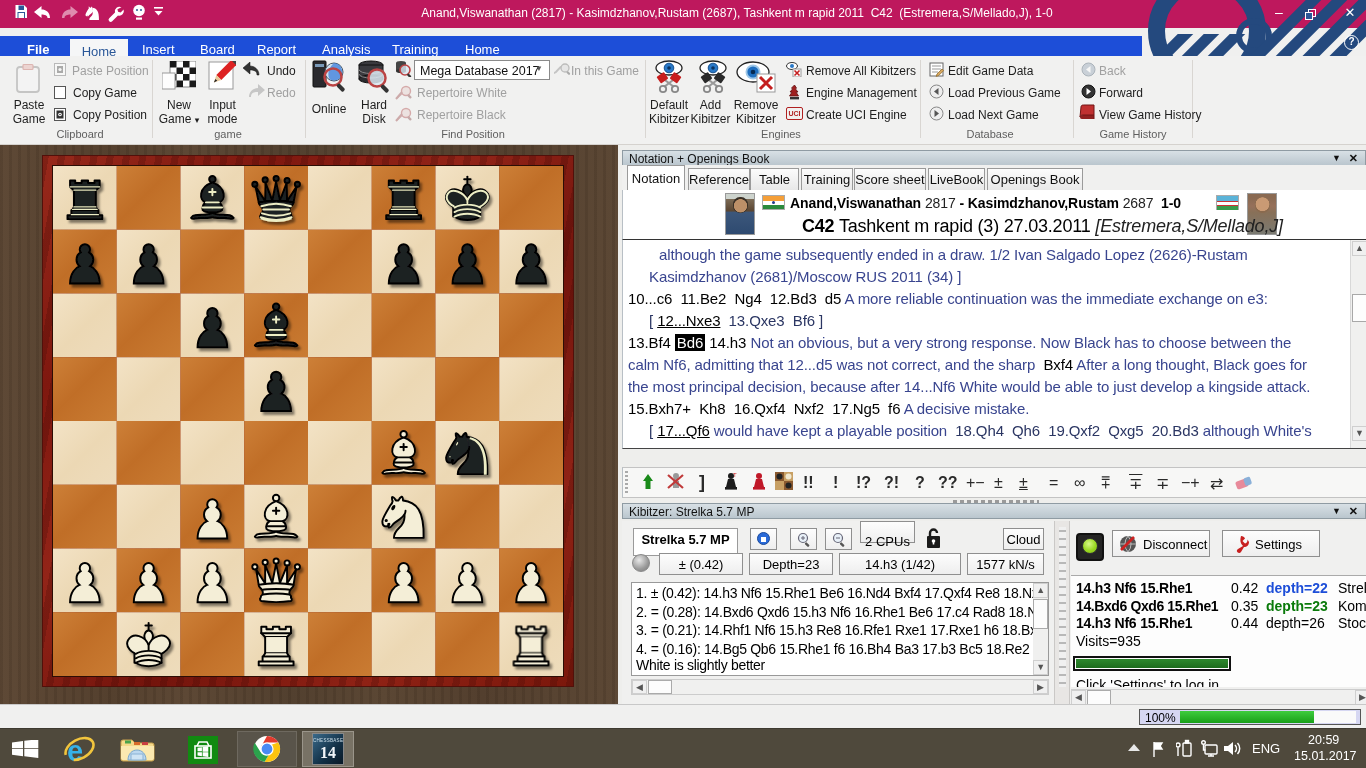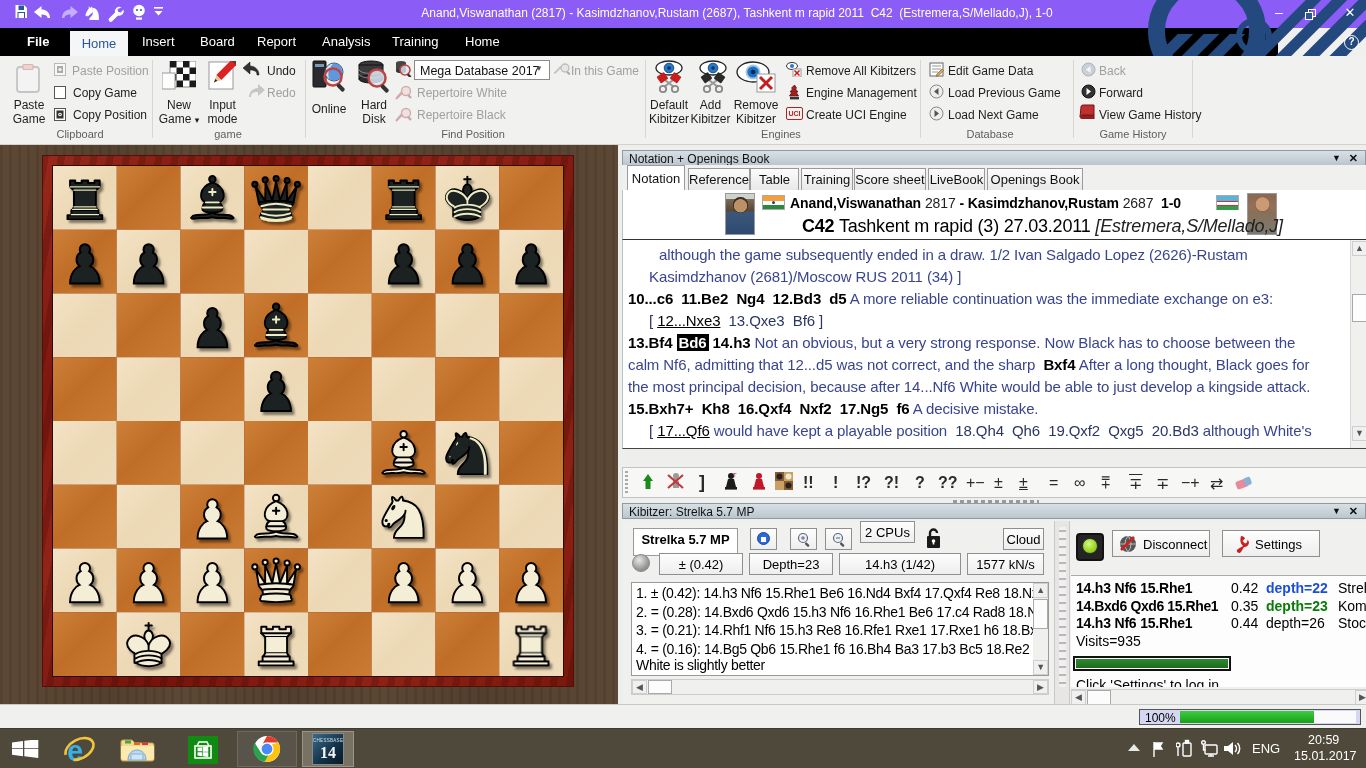--- a/index.html
+++ b/index.html
@@ -1,22 +1,22 @@
 <!DOCTYPE html>
 <html><head>
 <meta charset="utf-8">
 <style>
 * { margin:0; padding:0; box-sizing:border-box; }
 html,body { width:1366px; height:768px; overflow:hidden; font-family:"Liberation Sans", sans-serif; }
 #screen { position:relative; width:1366px; height:768px; background:#f0f0ef; }
 .abs { position:absolute; }
 
 
-#titlebar { position:absolute; left:0; top:0; width:1366px; height:28px; background:#8b5cf6; overflow:hidden; }
-#menubar { position:absolute; left:0; top:28px; width:1278px; height:28px; background:#000000; }
+#titlebar { position:absolute; left:0; top:0; width:1366px; height:28px; background:#be185d; overflow:hidden; }
+#menubar { position:absolute; left:0; top:36px; width:1142px; height:28px; background:#1d4ed8; }
 .stripe { position:absolute; background:#24497e; transform:rotate(45deg); }
 .ring { position:absolute; border-radius:50%; border:14px solid #24497e; background:transparent; }
 #titletext { position:absolute; top:6px; left:54px; width:1366px; text-align:center; color:#fff; font-size:12px; }
 .winbtn { position:absolute; top:0; color:#fff; font-size:14px; text-align:center; z-index:3; }
 .mtab { position:absolute; top:0; height:28px; line-height:28px; color:#fff; font-size:13px; }
 #hometab { position:absolute; left:70px; top:3px; width:58px; height:25px; background:#f5f6f7; color:#2a5797; font-size:13px; text-align:center; line-height:26px; }
 #helpcirc { position:absolute; left:1344px; top:35px; width:15px; height:15px; border:1.6px solid #fff; border-radius:50%; color:#fff; font-size:10px; font-weight:bold; text-align:center; line-height:12px; }
 
 
 #ribbon { position:absolute; left:0; top:56px; width:1366px; height:89px; background:#f1f1f0; border-bottom:1px solid #d5d2ce; }
@@ -35,21 +35,21 @@
 
 
 #rightarea { position:absolute; left:618px; top:145px; width:748px; height:559px; background:#eeeeec; }
 .ptitle { position:absolute; left:4px; width:744px; height:16px; background:linear-gradient(#d8e0e5,#bac6ce); border:1px solid #8f9ba3; font-size:12px; color:#111; padding:1px 0 0 6px; }
 #tabsrow { position:absolute; left:4px; top:20px; width:744px; height:25px; background:#f0f0ef; }
 .tab { position:absolute; top:3px; height:22px; background:linear-gradient(#fcfcfc,#e8e8e8); border:1px solid #9a9a9a; border-bottom:none; font-size:13px; color:#111; text-align:center; padding-top:3px; }
 .tabactive { top:0; height:25px; background:#fff; z-index:2; padding-top:5px; }
 #gamehdr { position:absolute; left:4px; top:45px; width:744px; height:50px; background:#fff; border-bottom:1px solid #333; border-left:1px solid #b8bfc5; font-size:15px; }
 #notbody { position:absolute; left:4px; top:95px; width:744px; height:209px; background:#fff; border-bottom:1px solid #444; border-left:1px solid #b8bfc5; overflow:hidden; }
 .nline { position:absolute; left:5px; white-space:nowrap; font-size:15px; letter-spacing:-0.1px; color:#39458f; }
-.mv { color:#000; font-weight:bold; }
+.mv { color:#000; font-weight:normal; }
 .vmv { color:#2b3663; }
 #anntb { position:absolute; left:4px; top:322px; width:744px; height:31px; background:#f7f7f6; border-top:1px solid #c3c3c3; border-bottom:1px solid #c3c3c3; border-left:1px solid #b8bfc5; }
 .asym { position:absolute; top:6px; font-size:16px; color:#2a2a2a; font-weight:bold; }
 #kibarea { position:absolute; left:4px; top:376px; width:744px; height:183px; background:#f0f0ef; }
 
 
 .btn { position:absolute; background:linear-gradient(#fdfdfd,#eeeeee); border:1px solid #8f8f8f; font-size:13px; color:#000; text-align:center; }
 .sbtn { position:absolute; background:#f0f0f0; border:1px solid #cfcfcf; text-align:center; }
 .arrow { font-size:9px; color:#555; line-height:13px; }
 
@@ -690,21 +690,21 @@
       <div class="btn" style="left:168px;top:7px;width:27px;height:22px;"><svg width="16" height="16" viewBox="0 0 16 16" style="margin-top:2px;">
             <circle cx="7" cy="7" r="4.5" fill="#e8f0f8" stroke="#667" stroke-width="1.2"></circle>
             <path d="M5 7h4M7 5v4" stroke="#667"></path>
             <rect x="10.2" y="11" width="5" height="2.4" rx="1" transform="rotate(45 10.2 11)" fill="#555"></rect>
           </svg></div>
       <div class="btn" style="left:203px;top:7px;width:27px;height:22px;"><svg width="16" height="16" viewBox="0 0 16 16" style="margin-top:2px;">
             <circle cx="7" cy="7" r="4.5" fill="#e8f0f8" stroke="#667" stroke-width="1.2"></circle>
             <path d="M5 7h4" stroke="#667"></path>
             <rect x="10.2" y="11" width="5" height="2.4" rx="1" transform="rotate(45 10.2 11)" fill="#555"></rect>
           </svg></div>
-      <div class="btn" style="left:238px;top:0;width:55px;height:22px;padding-top:3px;">2 CPUs</div>
+      <div class="btn" style="left:238px;top:0;width:55px;height:22px;padding-top:12px;">2 CPUs</div>
       <svg class="abs" style="left:303px;top:6px;" width="17" height="23" viewBox="0 0 17 23">
           <rect x="2" y="9" width="13" height="12" rx="1" fill="#1a1a1a"></rect>
           <path d="M5 9V6a3.5 3.5 0 0 1 7 0" fill="none" stroke="#1a1a1a" stroke-width="2.4"></path>
           <circle cx="8.5" cy="14" r="1.8" fill="#fff"></circle>
           <rect x="7.7" y="14" width="1.6" height="3.5" fill="#fff"></rect>
         </svg>
       <div class="btn" style="left:381px;top:7px;width:41px;height:22px;padding-top:3px;">Cloud</div>
       <div class="abs" style="left:10px;top:33px;width:18px;height:18px;border-radius:50%;background:radial-gradient(circle at 38% 32%, #e8e8e8, #9a9a9a 60%, #777);border:1px solid #888;"></div>
       <div class="btn" style="left:37px;top:32px;width:84px;height:22px;padding-top:3px;">± (0.42)</div>
       <div class="btn" style="left:127px;top:32px;width:84px;height:22px;padding-top:3px;">Depth=23</div>

